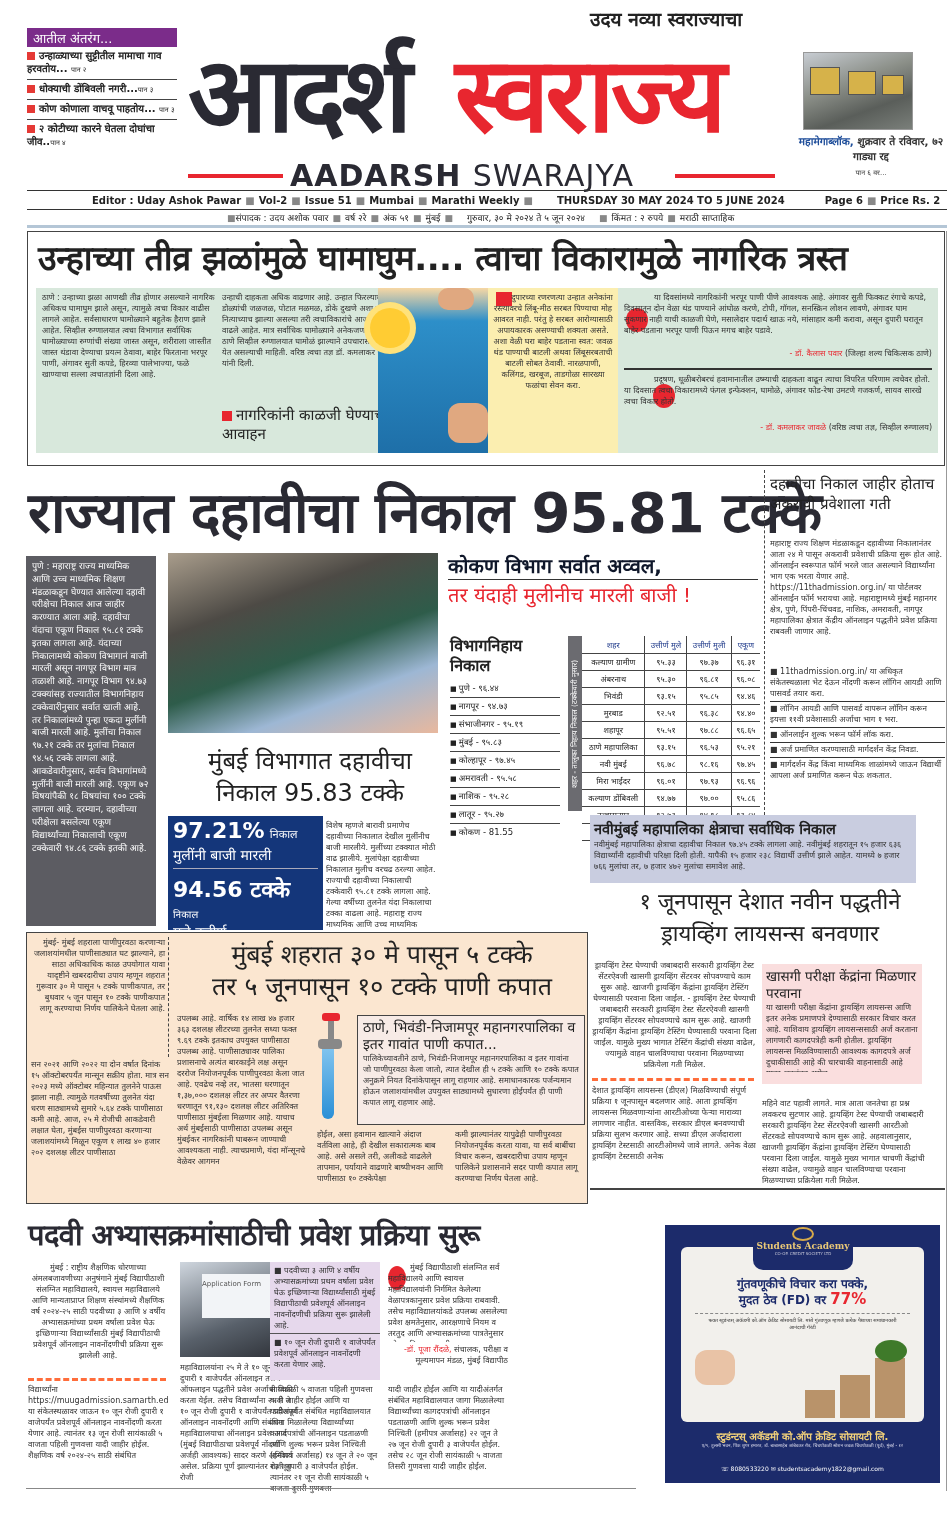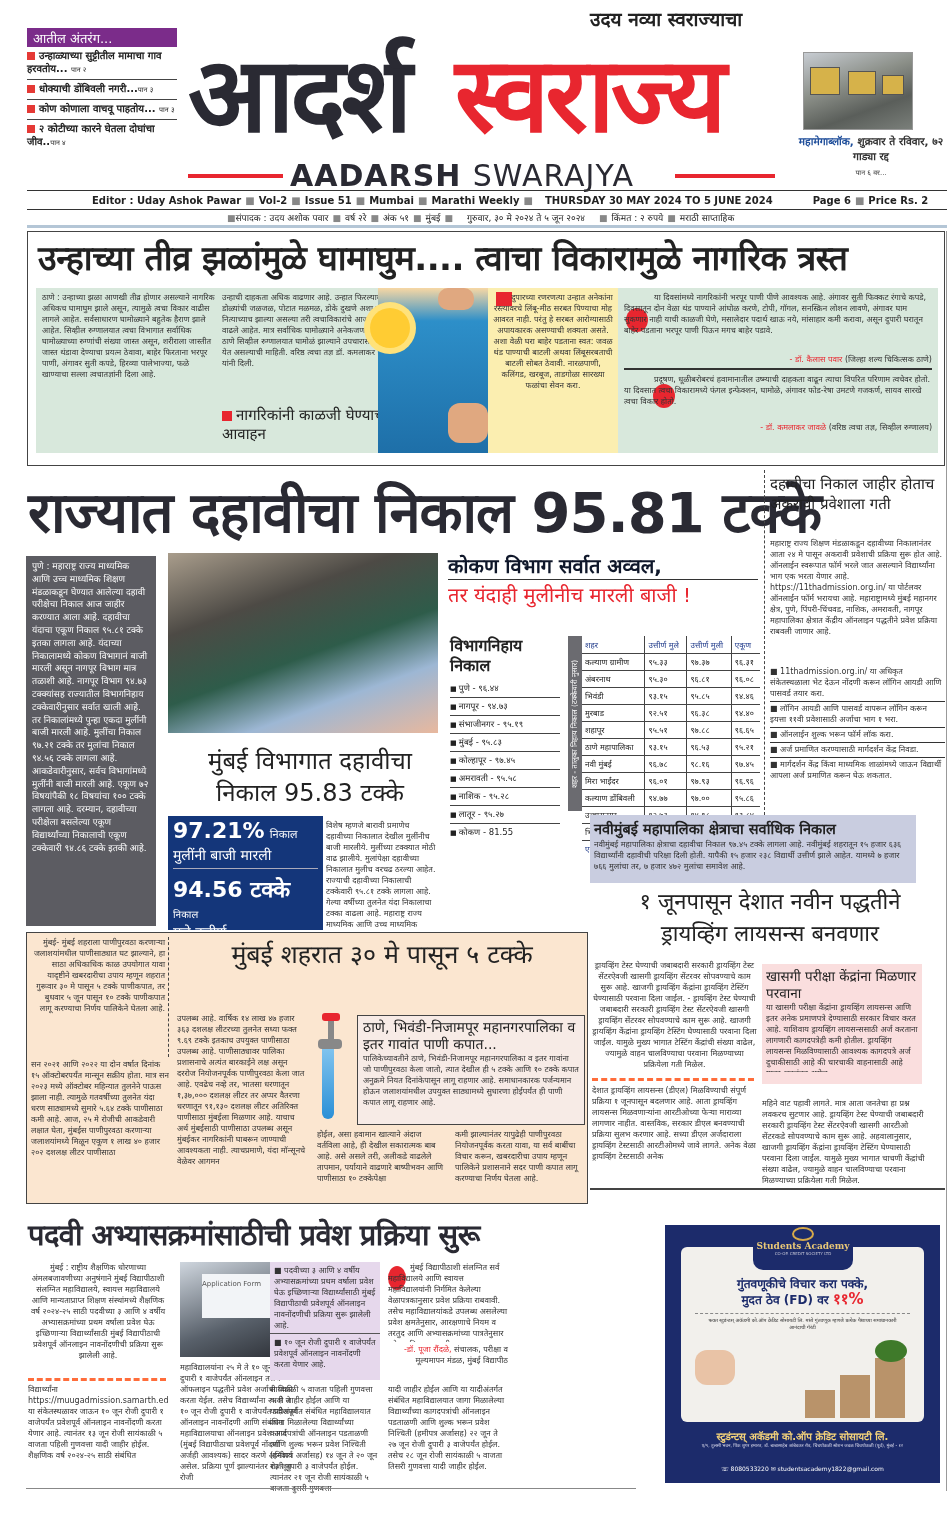--- a/index.html
+++ b/index.html
@@ -27,21 +27,21 @@
 #rail-cap .pg{font-size:7px;font-weight:normal}
 
 #bar1{left:27px;top:190px;width:920px;height:20px;border-top:1px solid #333;border-bottom:1px solid #333;font-size:10px;font-weight:bold;color:#222}
 #bar2{left:27px;top:210px;width:920px;height:18px;border-bottom:3px solid #b4c6d6;font-size:9px;color:#222}
 
 .box{border:1px solid #444}
 .hl{font-weight:bold;color:#222;white-space:nowrap}
 .sq{display:inline-block;width:10px;height:10px;background:#e8262f;margin-right:4px;vertical-align:middle}
 .dot{display:inline-block;width:22px;height:22px;border-radius:50%;background:#e8262f;position:relative}
 table.res{border-collapse:collapse;font-size:8px}
-table.res td,table.res th{border-bottom:1px solid #444;border-left:1px solid #444;padding:1px 3px;text-align:left;height:17px;font-weight:normal}
+table.res td,table.res th{border-bottom:1px solid #444;border-left:1px solid #444;padding:1px 3px;text-align:center;height:17px;font-weight:normal}
 table.res th{color:#1f3a8a;border-bottom:1px solid #444}
 .divlist div{font-size:8.5px;border-bottom:1px solid #444;height:18px;line-height:17px}
 .divlist div:before{content:"■ ";font-size:7px}
 .dash{border-left:1px dashed #444}
 .orangedash{border-top:3px dashed #ff6d3b}
 </style>
 </head>
 <body>
 
 <div id="inside" class="abs">
@@ -73,21 +73,21 @@
   <span style="margin-left:65px">Editor : Uday Ashok Pawar</span>
     <span style="margin:0 4px;color:#888">■</span>
   <span>Vol-2</span>
     <span style="margin:0 4px;color:#888">■</span>
   <span>Issue 51</span>
     <span style="margin:0 4px;color:#888">■</span>
   <span>Mumbai</span>
     <span style="margin:0 4px;color:#888">■</span>
   <span>Marathi Weekly</span>
     <span style="margin:0 4px;color:#888">■</span>
-  <span style="margin-left:8px">THURSDAY 30 MAY 2024 TO 5 JUNE 2024</span>
+  <span style="margin-left:20px">THURSDAY 30 MAY 2024 TO 5 JUNE 2024</span>
   <span style="margin-left:40px">Page 6</span>
     <span style="margin:0 4px;color:#888">■</span>
   <span>Price Rs. 2</span>
 </div>
 <div id="bar2" class="abs" style="display:flex;align-items:center;">
   <span style="margin-left:200px;color:#888">■ </span>
     <span>संपादक : उदय अशोक पवार</span>
     <span style="margin:0 4px;color:#888">■</span>
   <span>वर्ष २रे</span>
     <span style="margin:0 4px;color:#888">■</span>
@@ -118,21 +118,21 @@
   </div>
 
   <div class="abs" style="left:460px;top:56px;width:130px;height:165px;background:#fbeeb0">
     <div class="abs" style="left:8px;top:4px;width:16px;height:14px;background:#e8262f"></div>
     <div class="abs sm" style="left:4px;top:4px;width:122px;text-align:center;text-indent:18px;height:158px;overflow:hidden">दुपारच्या रणरणत्या उन्हात अनेकांना रस्त्यावरचे लिंबू-मीठ सरबत पिण्याचा मोह आवरत नाही. परंतु हे सरबत आरोग्यासाठी अपायकारक असण्याची शक्यता असते. अशा वेळी घरा बाहेर पडताना स्वत: जवळ थंड पाण्याची बाटली अथवा लिंबूसरबताची बाटली सोबत ठेवावी. नारळपाणी, कलिंगड, खरबूज, ताडगोळा सारख्या फळांचा सेवन करा.</div>
   </div>
 
   <div class="abs" style="left:590px;top:56px;width:320px;height:165px;background:#d8e8dc">
     <div class="abs dot" style="left:8px;top:20px;width:22px;height:24px"></div>
     <div class="abs sm" style="left:6px;top:4px;width:308px;height:62px;overflow:hidden;text-indent:30px">या दिवसांमध्ये नागरिकांनी भरपूर पाणी पीणे आवश्यक आहे. अंगावर सुती फिक्कट रंगाचे कपडे, दिवसातून दोन वेळा थंड पाण्याने आंघोळ करणे, टोपी, गॉगल, सनस्क्रिन लोशन लावणे, अंगावर घाम सुकणार नाही याची काळजी घेणे, मसालेदार पदार्थ खाऊ नये, मांसाहार कमी करावा, असून दुपारी घरातून बाहेर पडताना भरपूर पाणी पिऊन मगच बाहेर पडावे.</div>
-    <div class="abs sm" style="right:6px;top:66px;text-align:right"><span style="color:#e8262f">- डॉ. कैलास पवार</span> <span>(जिल्हा शल्य चिकित्सक ठाणे)</span></div>
+    <div class="abs sm" style="right:6px;top:60px;text-align:right"><span style="color:#e8262f">- डॉ. कैलास पवार</span> <span>(जिल्हा शल्य चिकित्सक ठाणे)</span></div>
     <div class="abs" style="left:6px;top:80px;width:308px;height:2px;background:#333"></div>
     <div class="abs dot" style="left:8px;top:96px;width:22px;height:24px"></div>
     <div class="abs sm" style="left:6px;top:86px;width:308px;height:46px;overflow:hidden;text-indent:30px">प्रदूषण, धूळीबरोबरचं हवामानातील उष्म्याची दाहकता वाढून त्याचा विपरित परिणाम त्वचेवर होतो. या दिवसात त्वचा विकारामध्ये फंगल इन्फेक्शन, घामोळे, अंगावर फोड-रेषा उमटणे गजकर्ण, सायव सारखे त्वचा विकार होतो.</div>
     <div class="abs sm" style="right:6px;top:134px;text-align:right"><span style="color:#e8262f">- डॉ. कमलाकर जावळे</span> <span>(वरिष्ठ त्वचा तज्ञ, सिव्हील रुग्णालय)</span></div>
   </div>
 </div>
 
 <div class="abs hl" style="left:28px;top:478px;font-size:56px;line-height:70px;letter-spacing:-1px;color:#2a2a33">राज्यात दहावीचा निकाल 95.81 टक्के</div>
 
 <div class="abs" style="left:26px;top:556px;width:130px;height:370px;background:#5c5c62;color:#fff;font-size:9px;line-height:12.8px;padding:4px 6px;overflow:hidden">पुणे : महाराष्ट्र राज्य माध्यमिक आणि उच्च माध्यमिक शिक्षण मंडळाकडून घेण्यात आलेल्या दहावी परीक्षेचा निकाल आज जाहीर करण्यात आला आहे. दहावीचा यंदाचा एकूण निकाल ९५.८१ टक्के इतका लागला आहे. यंदाच्या निकालामध्ये कोकण विभागानं बाजी मारली असून नागपूर विभाग मात्र तळाशी आहे. नागपूर विभाग ९४.७३ टक्क्यांसह राज्यातील विभागनिहाय टक्केवारीनुसार सर्वात खाली आहे. तर निकालांमध्ये पुन्हा एकदा मुलींनी बाजी मारली आहे. मुलींचा निकाल ९७.२१ टक्के तर मुलांचा निकाल ९४.५६ टक्के लागला आहे. आकडेवारीनुसार, सर्वच विभागांमध्ये मुलींनी बाजी मारली आहे. एकूण ७२ विषयांपैकी १८ विषयांचा १०० टक्के लागला आहे. दरम्यान, दहावीच्या परीक्षेला बसलेल्या एकूण विद्यार्थ्यांच्या निकालाची एकूण टक्केवारी ९४.८६ टक्के इतकी आहे.</div>
@@ -263,20 +263,21 @@
 </div>
 
 <div class="abs" style="left:590px;top:815px;width:326px;height:68px;background:#c9cde0">
   <div style="font-size:14.5px;font-weight:bold;padding:3px 4px 0;white-space:nowrap">नवीमुंबई महापालिका क्षेत्राचा सर्वाधिक निकाल</div>
   <div class="sm" style="padding:1px 4px;height:40px;overflow:hidden">नवीमुंबई महापालिका क्षेत्राचा दहावीचा निकाल ९७.४५ टक्के लागला आहे. नवीमुंबई शहरातून १५ हजार ६३६ विद्यार्थ्यांनी दहावीची परिक्षा दिली होती. यापैकी १५ हजार २३८ विद्यार्थी उत्तीर्ण झाले आहेत. यामध्ये ७ हजार ७६६ मुलांचा तर, ७ हजार ४७२ मुलांचा समावेश आहे.</div>
 </div>
 
 <div class="abs box" style="left:26px;top:932px;width:562px;height:272px;background:#fbe6d0">
   <div class="abs" style="left:150px;top:6px;width:410px;text-align:center;font-size:25px;line-height:32px;color:#222">
       <div>मुंबई शहरात ३० मे पासून ५ टक्के</div>
+      <div>तर ५ जूनपासून १० टक्के पाणी कपात</div>
     </div>
   <div class="abs sm" style="left:4px;top:4px;width:138px;text-align:right;height:120px;overflow:hidden;border-right:1px dashed #444;padding-right:3px">मुंबई- मुंबई शहराला पाणीपुरवठा करणाऱ्या जलाशयांमधील पाणीसाठ्यात घट झाल्याने, हा साठा अधिकाधिक काळ उपयोगात यावा यादृष्टीने खबरदारीचा उपाय म्हणून शहरात गुरूवार ३० मे पासून ५ टक्के पाणीकपात, तर बुधवार ५ जून पासून १० टक्के पाणीकपात लागू करण्याचा निर्णय पालिकेने घेतला आहे.</div>
   <div class="abs sm" style="left:4px;top:126px;width:138px;height:138px;overflow:hidden">सन २०२१ आणि २०२२ या दोन वर्षात दिनांक १५ ऑक्टोबरपर्यंत मान्सून सक्रीय होता. मात्र सन २०२३ मध्ये ऑक्टोबर महिन्यात तुलनेने पाऊस झाला नाही. त्यामुळे गतवर्षीच्या तुलनेत यंदा धरण साठ्यामध्ये सुमारे ५.६४ टक्के पाणीसाठा कमी आहे. आज, २५ मे रोजीची आकडेवारी लक्षात घेता, मुंबईस पाणीपुरवठा करणाऱ्या जलाशयांमध्ये मिळून एकूण १ लाख ४० हजार २०२ दशलक्ष लीटर पाणीसाठा</div>
   <div class="abs sm" style="left:150px;top:80px;width:130px;height:184px;overflow:hidden">उपलब्ध आहे. वार्षिक १४ लाख ४७ हजार ३६३ दशलक्ष लीटरच्या तुलनेत सध्या फक्त ९.६९ टक्के इतकाच उपयुक्त पाणीसाठा उपलब्ध आहे. पाणीसाठ्यावर पालिका प्रशासनाचे अत्यंत बारकाईने लक्ष असून दररोज नियोजनपूर्वक पाणीपुरवठा केला जात आहे. एवढेच नव्हे तर, भातसा धरणातून १,३७,००० दशलक्ष लीटर तर अप्पर वैतरणा धरणातून ९१,१३० दशलक्ष लीटर अतिरिक्त पाणीसाठा मुंबईला मिळणार आहे. याचाच अर्थ मुंबईसाठी पाणीसाठा उपलब्ध असून मुंबईकर नागरिकांनी घाबरून जाण्याची आवश्यकता नाही. त्याचप्रमाणे, यंदा मॉन्सूनचे वेळेवर आगमन</div>
   <div class="abs" style="left:285px;top:80px;width:40px;height:110px">
     <div class="abs" style="left:10px;top:0;width:18px;height:8px;background:#e8262f;border-radius:3px"></div>
     <div class="abs" style="left:16px;top:8px;width:6px;height:20px;background:#888"></div>
     <div class="abs" style="left:6px;top:26px;width:24px;height:10px;background:#888;border-radius:4px"></div>
     <div class="abs" style="left:10px;top:36px;width:12px;height:70px;background:linear-gradient(180deg,#7fc3ee,#2a8fd6);border-radius:0 0 6px 6px"></div>
   </div>
@@ -328,21 +329,21 @@
 
 <div class="abs" style="left:665px;top:1225px;width:275px;height:258px;background:#1c2b6b">
   <div class="abs" style="left:16px;top:22px;width:243px;height:175px;background:#f2f0ec;border-radius:6px"></div>
   <div class="abs" style="left:88px;top:0;width:100px;height:45px;background:#1c2b6b;border-radius:0 0 10px 10px;text-align:center">
     <div style="width:22px;height:14px;margin:2px auto 0;border:2px solid #d6a94a;border-radius:50%"></div>
     <div style="color:#e9c877;font-family:'DejaVu Serif',serif;font-size:9px;font-weight:bold">Students Academy</div>
     <div style="color:#c8c8d8;font-size:4px">CO-OP. CREDIT SOCIETY LTD</div>
   </div>
   <div class="abs" style="left:30px;top:52px;width:215px;text-align:center;font-size:12px;font-weight:bold;color:#1c2b6b;line-height:15px">
     <div>गुंतवणूकीचे विचार करा पक्के,</div>
-    <div><span>मुदत ठेव (FD) वर</span> <span style="color:#e8262f;font-size:15px">११%</span></div>
+    <div><span>मुदत ठेव (FD) वर</span> <span style="color:#e8262f;font-size:15px">77%</span></div>
   </div>
   <div class="abs" style="left:30px;top:88px;width:215px;border-top:1px dashed #888"></div>
   <div class="abs" style="left:40px;top:92px;width:195px;text-align:center;font-size:5px;line-height:7px;color:#333">फक्त स्टुडंन्टस् अकॅडमी को.ऑप क्रेडिट सोसायटी लि. मध्ये गुंतवणूक म्हणजे प्रत्येक पैशाच्या समाधानकारी आनंदाची गॅरंटी</div>
   <div class="abs" style="left:30px;top:115px;width:215px;height:80px">
     <div class="abs" style="left:0;top:10px;width:40px;height:35px;background:#e9c3a6;border-radius:12px"></div>
     <div class="abs" style="left:110px;top:50px;width:30px;height:28px;background:#b9936a"></div>
     <div class="abs" style="left:145px;top:35px;width:30px;height:43px;background:#b9936a"></div>
     <div class="abs" style="left:180px;top:18px;width:30px;height:60px;background:#b9936a"></div>
     <div class="abs" style="left:180px;top:0;width:32px;height:22px;background:#3f7a2a;border-radius:50%"></div>
   </div>

